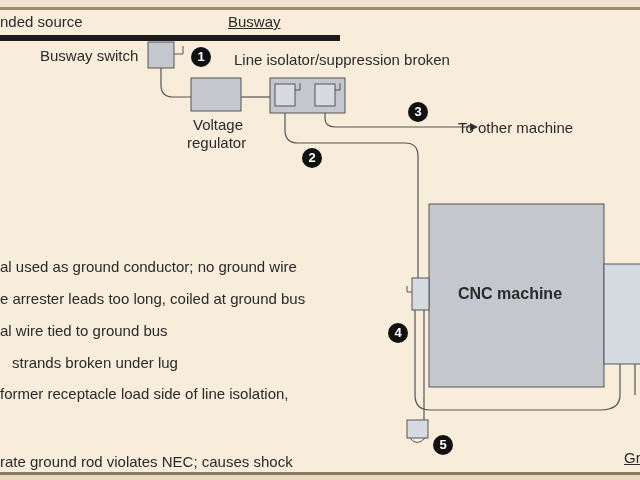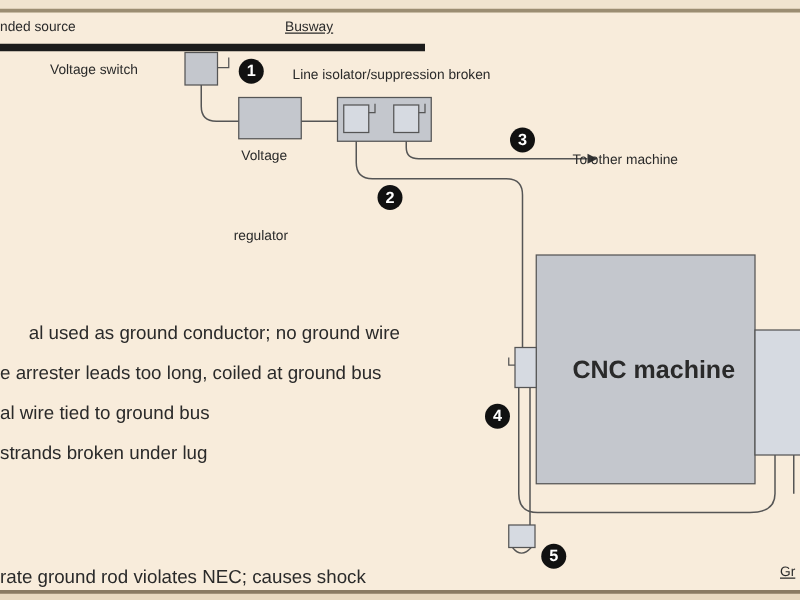--- a/index.html
+++ b/index.html
@@ -5,29 +5,29 @@
     html, body { margin: 0; padding: 0; }
     body {
       width: 640px; height: 480px; overflow: hidden;
       background: #f8ecdb;
       font-family: "Liberation Sans", sans-serif;
       color: #2a2a2a;
       position: relative;
     }
     .frame-top { position: absolute; left: 0; top: 0; width: 640px; height: 7px; background: #f0e4cf; border-bottom: 3px solid #9b8d72; }
     .frame-bottom { position: absolute; left: 0; top: 472px; width: 640px; height: 8px; background: #e8d9bf; border-top: 3px solid #8a7b62; }
-    .lbl { position: absolute; font-size: 11px; white-space: nowrap; line-height: 18px; }
+    .lbl { position: absolute; font-size: 15px; white-space: nowrap; line-height: 18px; }
     .busbar { position: absolute; left: 0; top: 35px; width: 340px; height: 6px; background: #1c1c1c; }
     .num {
       position: absolute; width: 20px; height: 20px; border-radius: 50%;
       background: #111; color: #fff; font-weight: bold; font-size: 13px;
       text-align: center; line-height: 20px;
     }
     .list-item { position: absolute; left: 0; font-size: 15px; line-height: 18px; white-space: pre; }
-    .cnc-label { position: absolute; left: 458px; top: 285px; font-size: 20px; font-weight: bold; }
+    .cnc-label { position: absolute; left: 458px; top: 285px; font-size: 16px; font-weight: bold; }
     svg.wiring { position: absolute; left: 0; top: 0; }
   </style>
 </head>
 <body>
 
 <div class="frame-top"></div>
 
 <div class="lbl" style="left:0;top:13px;">nded source</div>
 <div class="lbl" style="left:228px;top:13px;text-decoration:underline;">Busway</div>
 <div class="busbar"></div>
@@ -60,47 +60,48 @@
   <path d="M412 292 L407 292 L407 286" fill="none" stroke="#555" stroke-width="1"></path>
 
   <path d="M415 310 L415 395 Q415 410 430 410 L600 410 Q620 410 620 395 L620 364" fill="none" stroke="#555" stroke-width="1.2"></path>
   <line x1="424" y1="310" x2="424" y2="420" stroke="#555" stroke-width="1.2"></line>
   <line x1="635" y1="364" x2="635" y2="395" stroke="#555" stroke-width="1.2"></line>
 
   <rect x="407" y="420" width="21" height="18" fill="#d6dae1" stroke="#555" stroke-width="1"></rect>
   <path d="M410 438 Q417 447 425 438" fill="none" stroke="#555" stroke-width="1"></path>
 </svg>
 
-<div class="lbl" style="left:40px;top:47px;">Voltage switch</div>
+<div class="lbl" style="left:40px;top:47px;">Busway switch</div>
 <div class="lbl" style="left:234px;top:51px;">Line isolator/suppression broken</div>
 <div class="lbl" style="left:193px;top:116px;text-align:center;">Voltage</div>
-<div class="lbl" style="left:187px;top:134px;margin-top:46px;">regulator</div>
+<div class="lbl" style="left:187px;top:134px;">regulator</div>
 <div class="lbl" style="left:458px;top:119px;">To other machine</div>
 <div class="cnc-label">CNC machine</div>
 <div class="lbl" style="left:624px;top:449px;text-decoration:underline;">Gr</div>
 
 <div class="num" style="left:191px;top:47px;">1</div>
 <div class="num" style="left:302px;top:148px;">2</div>
 <div class="num" style="left:408px;top:102px;">3</div>
 <div class="num" style="left:388px;top:323px;">4</div>
 <div class="num" style="left:433px;top:435px;">5</div>
 
-<div class="list-item" style="top:222px;padding-left:23px;">
+<div class="list-item" style="top:222px;">
   <div>al used as ground conductor; no ground wire</div>
 </div>
 <div class="list-item" style="top:254px;">
   <div>e arrester leads too long, coiled at ground bus</div>
 </div>
 <div class="list-item" style="top:286px;">
   <div>al wire tied to ground bus</div>
 </div>
-<div class="list-item" style="top:318px;">
+<div class="list-item" style="top:318px;margin-left:12px;">
   <div>strands broken under lug</div>
 </div>
 <div class="list-item" style="top:349px;">
+  <div>former receptacle load side of line isolation,</div>
   
 </div>
 <div class="list-item" style="top:417px;">
   <div>rate ground rod violates NEC; causes shock</div>
   
 </div>
 
 <div class="frame-bottom"></div>
 
 </body></html>

